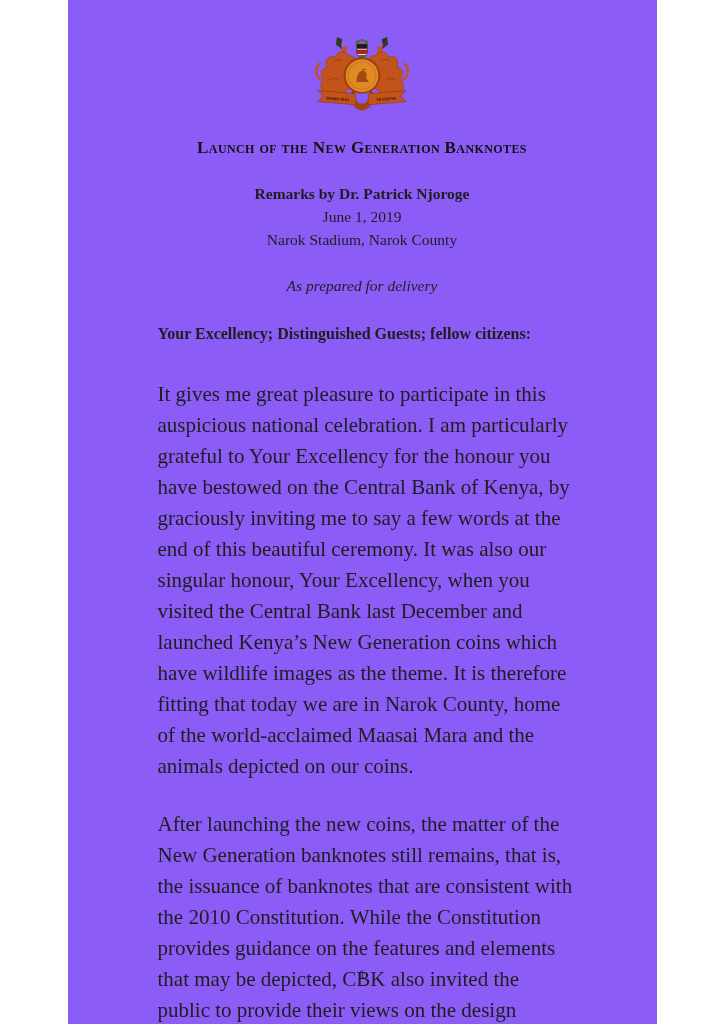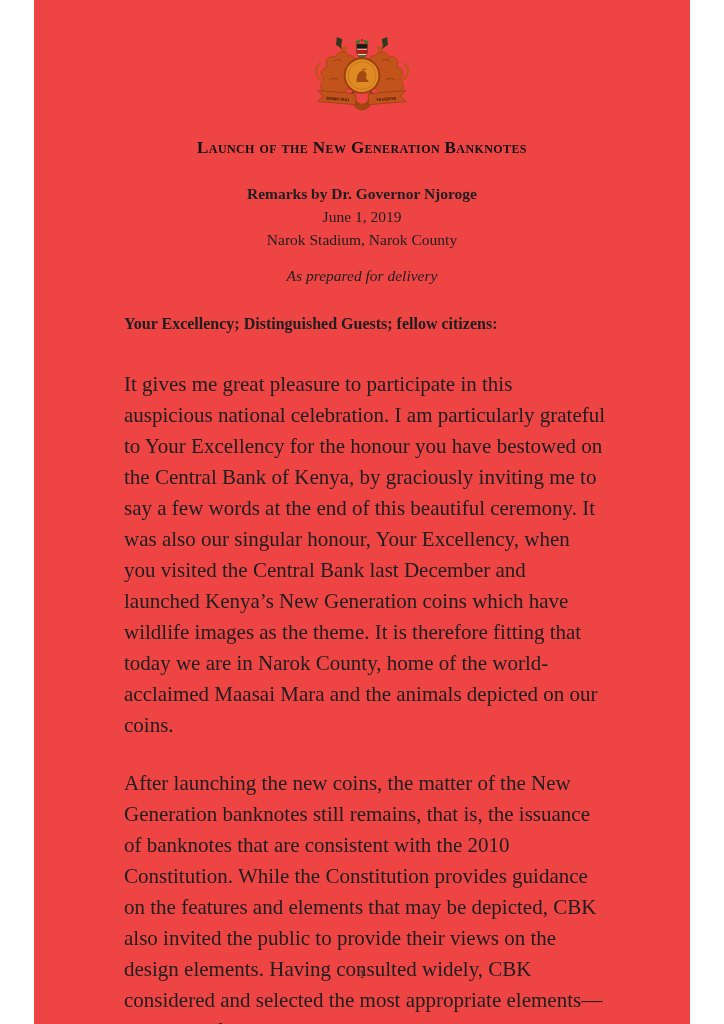--- a/index.html
+++ b/index.html
@@ -1,22 +1,22 @@
 <!DOCTYPE html>
 <html><head>
 <meta charset="utf-8">
 <style>
   * { box-sizing: border-box; }
   html, body { margin: 0; padding: 0; background: #ffffff; }
   .page {
     position: relative;
-    width: 656px;
+    width: 589px;
     height: 1024px;
     margin: 0 auto;
-    background: #ef4444;
+    background: #8b5cf6;
     font-family: "Liberation Serif", "DejaVu Serif", serif;
     color: #1e1e1e;
     overflow: hidden;
   }
   .crest {
     display: block;
     margin: 34px auto 0 auto;
     width: 104px;
     height: 80px;
   }
@@ -30,21 +30,21 @@
     color: #121212;
   }
   .header-block {
     margin-top: 24px;
     text-align: center;
     font-size: 15.5px;
     line-height: 23px;
   }
   .speaker-line { font-weight: 700; }
   .delivery-note {
-    margin-top: 16px;
+    margin-top: 26px;
     text-align: center;
     font-style: italic;
     font-size: 15.5px;
   }
   .content {
     margin: 14px 84px 0 90px;
   }
   .salutation {
     margin-top: 30px;
     font-weight: 700;
@@ -126,21 +126,21 @@
       <path d="M10,71 L58,75 L58,89 L10,85 L17,78 Z" fill="#c2531b" stroke="#8a3a0e" stroke-width="0.8"></path>
       <path d="M122,71 L74,75 L74,89 L122,85 L115,78 Z" fill="#c2531b" stroke="#8a3a0e" stroke-width="0.8"></path>
       <text x="35" y="83.5" font-size="5.2" font-family="Liberation Sans, sans-serif" font-weight="bold" fill="#3a1504" text-anchor="middle" transform="rotate(4 35 83.5)">BANKI KUU</text>
       <text x="97" y="83.5" font-size="5.2" font-family="Liberation Sans, sans-serif" font-weight="bold" fill="#3a1504" text-anchor="middle" transform="rotate(-4 97 83.5)">YA KENYA</text>
     </g>
   </svg>
 
   <div class="doc-title">Launch of the New Generation Banknotes</div>
 
   <div class="header-block">
-    <div class="speaker-line">Remarks by Dr. Governor Njoroge</div>
+    <div class="speaker-line">Remarks by Dr. Patrick Njoroge</div>
     <div>June 1, 2019</div>
     <div>Narok Stadium, Narok County</div>
   </div>
 
   <div class="delivery-note">As prepared for delivery</div>
 
   <div class="content">
     <div class="salutation">Your Excellency; Distinguished Guests; fellow citizens:</div>
     <p class="para">It gives me great pleasure to participate in this auspicious national celebration. I am particularly grateful to Your Excellency for the honour you have bestowed on the Central Bank of Kenya, by graciously inviting me to say a few words at the end of this beautiful ceremony. It was also our singular honour, Your Excellency, when you visited the Central Bank last December and launched Kenya’s New Generation coins which have wildlife images as the theme. It is therefore fitting that today we are in Narok County, home of the world-acclaimed Maasai Mara and the animals depicted on our coins.</p>
     <p class="para">After launching the new coins, the matter of the New Generation banknotes still remains, that is, the issuance of banknotes that are consistent with the 2010 Constitution. While the Constitution provides guidance on the features and elements that may be depicted, CBK also invited the public to provide their views on the design elements. Having consulted widely, CBK considered and selected the most appropriate elements—the design features that best meet CBK’s technical requirements, serve the public aspirations, and capture the spirit of the Constitution.</p>

